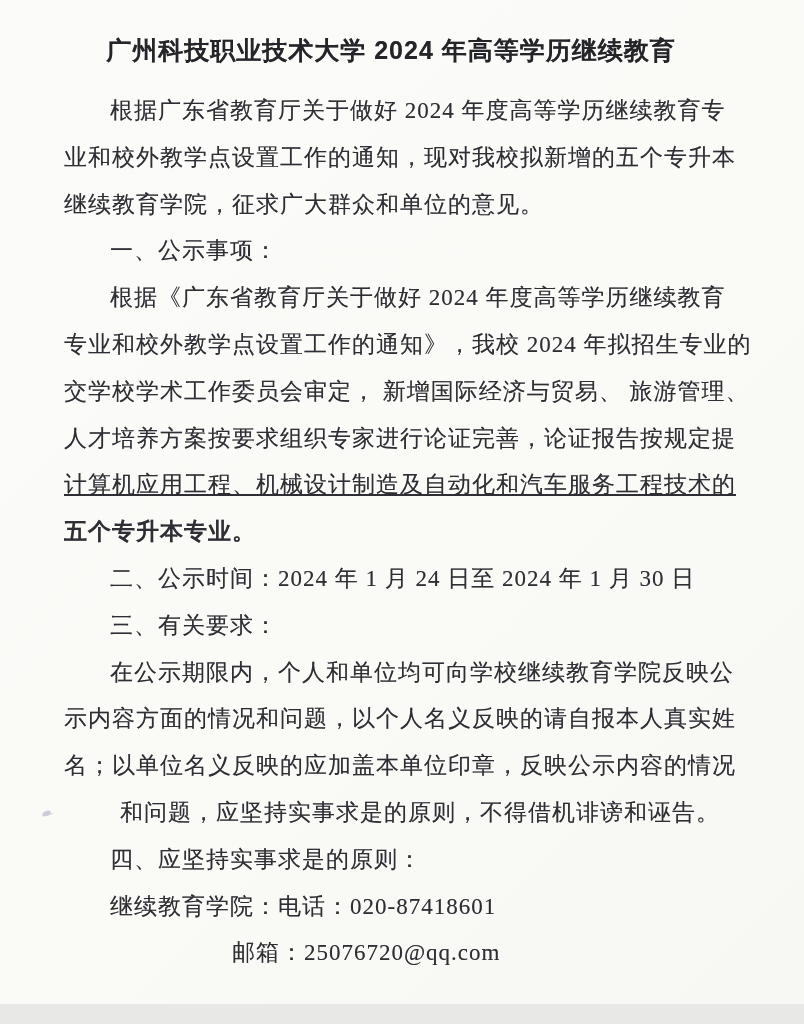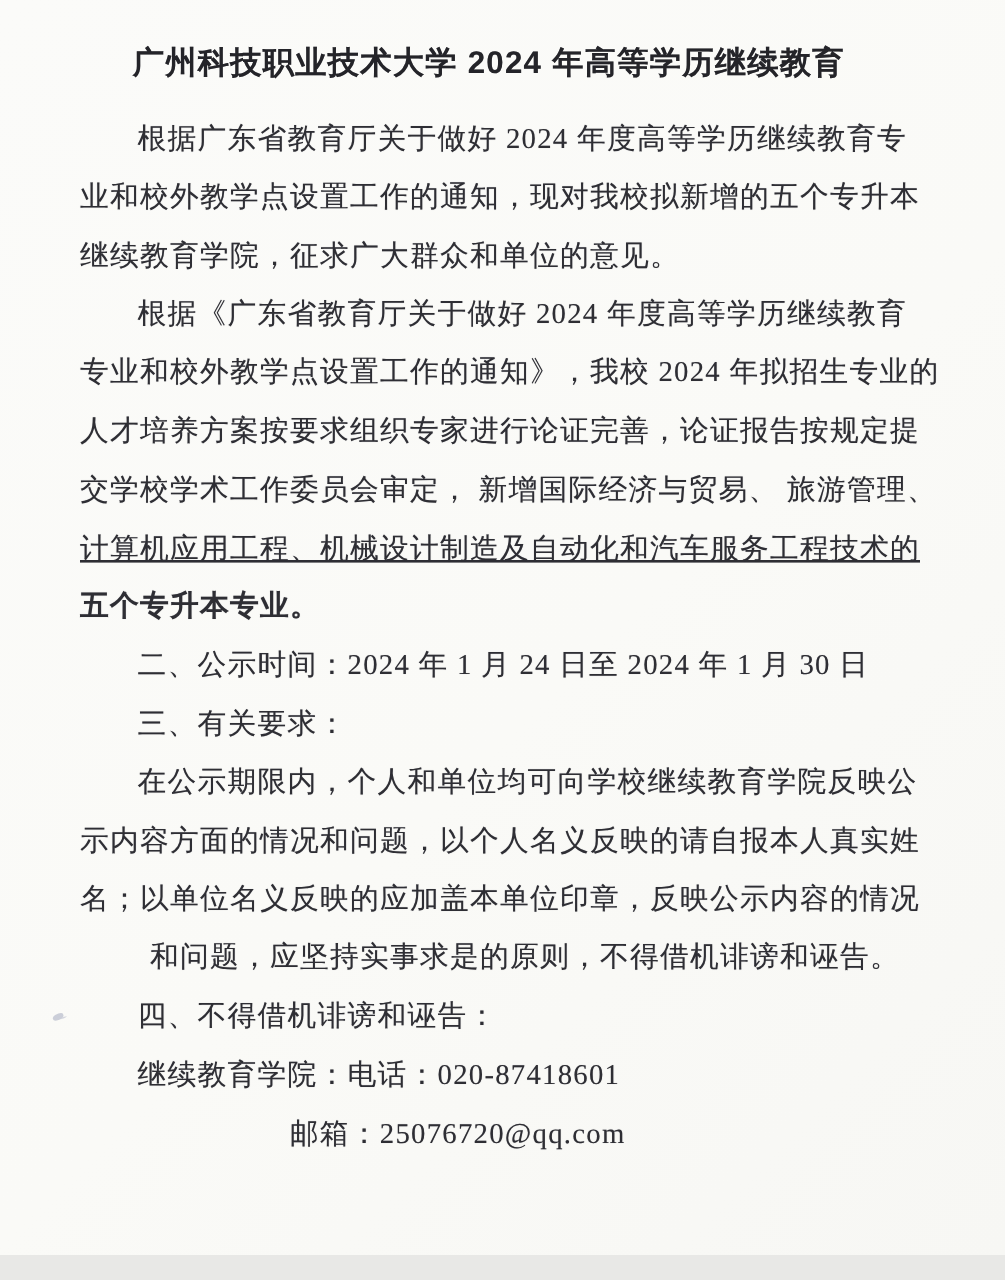--- a/index.html
+++ b/index.html
@@ -59,31 +59,32 @@
 
 <div class="page">
   <div class="doc-title">
     <div class="doc-title-line">广州科技职业技术大学 2024 年高等学历继续教育</div>
   </div>
 
   <div class="doc-body">
       <div class="doc-line" style="text-indent: 2em;">根据广东省教育厅关于做好 2024 年度高等学历继续教育专</div>
       <div class="doc-line" style="text-indent: 0em;">业和校外教学点设置工作的通知，现对我校拟新增的五个专升本</div>
       <div class="doc-line" style="text-indent: 0em;">继续教育学院，征求广大群众和单位的意见。</div>
+      <div class="doc-line" style="text-indent: 2em;">一、公示事项：</div>
       <div class="doc-line" style="text-indent: 2em;">根据《广东省教育厅关于做好 2024 年度高等学历继续教育</div>
       <div class="doc-line" style="text-indent: 0em;">专业和校外教学点设置工作的通知》，我校 2024 年拟招生专业的</div>
+      <div class="doc-line" style="text-indent: 0em;">交学校学术工作委员会审定， 新增国际经济与贸易、 旅游管理、</div>
       <div class="doc-line" style="text-indent: 0em;">人才培养方案按要求组织专家进行论证完善，论证报告按规定提</div>
-      <div class="doc-line" style="text-indent: 0em;">交学校学术工作委员会审定， 新增国际经济与贸易、 旅游管理、</div>
       <div class="doc-line" style="text-indent: 0em; text-decoration: underline;">计算机应用工程、机械设计制造及自动化和汽车服务工程技术的</div>
       <div class="doc-line" style="text-indent: 0em; font-weight: bold;">五个专升本专业。</div>
       <div class="doc-line" style="text-indent: 2em;">二、公示时间：2024 年 1 月 24 日至 2024 年 1 月 30 日</div>
       <div class="doc-line" style="text-indent: 2em;">三、有关要求：</div>
       <div class="doc-line" style="text-indent: 2em;">在公示期限内，个人和单位均可向学校继续教育学院反映公</div>
       <div class="doc-line" style="text-indent: 0em; text-align: right;">示内容方面的情况和问题，以个人名义反映的请自报本人真实姓</div>
       <div class="doc-line" style="text-indent: 0em;">名；以单位名义反映的应加盖本单位印章，反映公示内容的情况</div>
       <div class="doc-line" style="text-indent: 0em; text-align: right;">和问题，应坚持实事求是的原则，不得借机诽谤和诬告。</div>
-      <div class="doc-line" style="text-indent: 2em;">四、不得借机诽谤和诬告：</div>
+      <div class="doc-line" style="text-indent: 2em;">四、应坚持实事求是的原则：</div>
       <div class="doc-line" style="text-indent: 2em;">继续教育学院：电话：020-87418601</div>
       <div class="doc-line" style="text-indent: 7.3em;">邮箱：25076720@qq.com</div>
     </div>
 
   <div class="ink-speck"></div>
 </div>
 
 </body></html>

